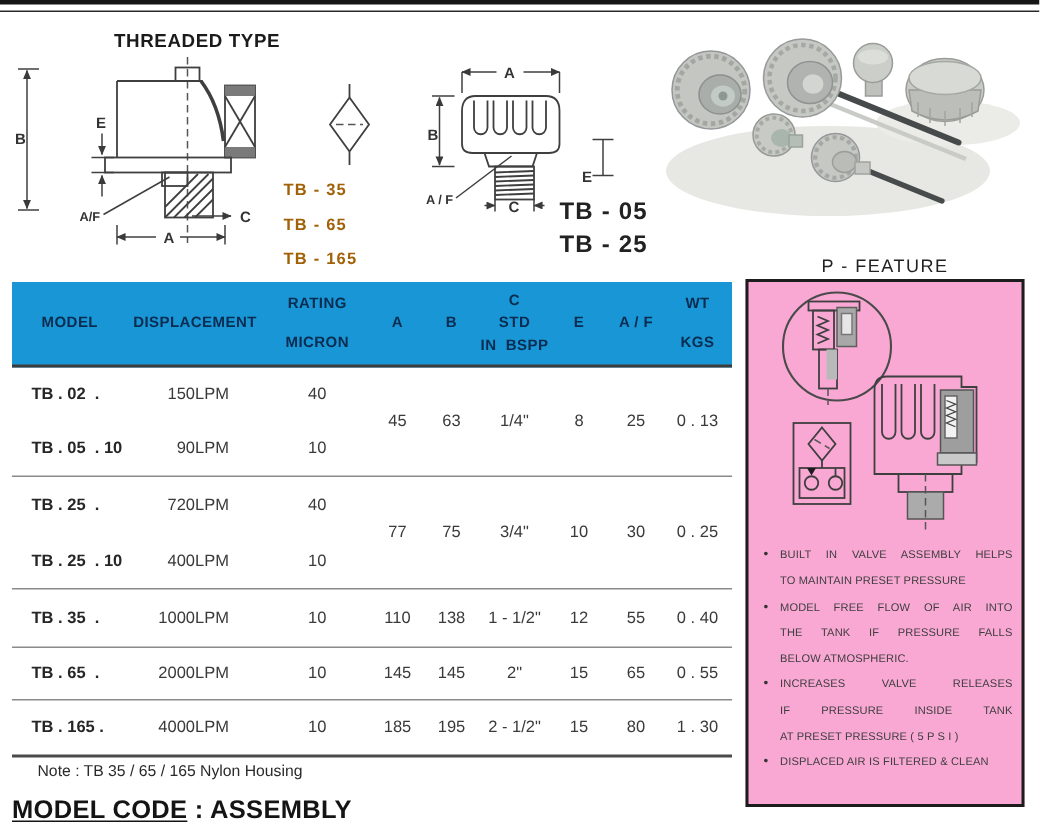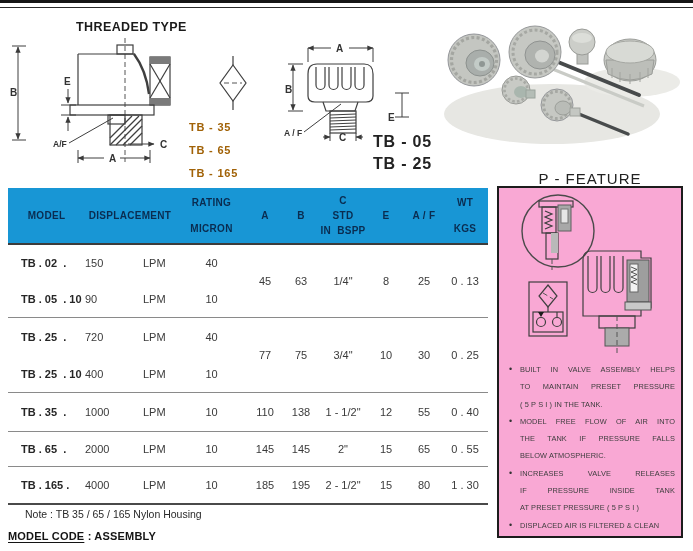--- a/index.html
+++ b/index.html
@@ -36,34 +36,34 @@
   .th.split3 { justify-content:space-between; padding:7px 0; }
   .w77{width:77px}.w90{width:90px}.w73{width:73px}.w34{width:34px}.w38{width:38px}
   .w46{width:46px}.w40{width:40px}.w36{width:36px}
   .tgroup { display:flex; border-bottom:1.5px solid #8a8a8a; box-sizing:border-box; }
   .tgroup.last { border-bottom:2px solid #4a4a4a; }
   .h73{height:73px}.h75{height:75px}.h39{height:39px}.h35{height:35px}.h38{height:38px}
   .tgroup-left { width:240px; display:flex; flex-direction:column; justify-content:space-around; }
   .tgroup-left.single { justify-content:center; }
   .trow { display:flex; align-items:center; }
   .c-model { width:77px; padding-left:13px; box-sizing:border-box; font-weight:bold; color:#262626; white-space:pre; }
-  .c-disp  { width:45px; text-align:left; color:#3a3a3a; }
-  .c-unit  { width:45px; padding-left:13px; box-sizing:border-box; color:#3a3a3a; }
+  .c-disp  { width:45px; text-align:right; color:#3a3a3a; }
+  .c-unit  { width:45px; box-sizing:border-box; color:#3a3a3a; }
   .c-micron{ width:73px; text-align:center; color:#3a3a3a; }
   .tgroup-right { width:240px; display:flex; align-items:center; color:#3a3a3a; }
   .cv { text-align:center; white-space:pre; }
 
   
   .note { position:absolute; left:25px; top:508px; font-size:10.5px; color:#2a2a2a; }
-  .model-code { position:absolute; left:8px; top:530px; font-size:11px; font-weight:bold; color:#141414; letter-spacing:0.2px; }
+  .model-code { position:absolute; left:8px; top:530px; font-size:17px; font-weight:bold; color:#141414; letter-spacing:0.2px; }
   .model-code .u { text-decoration:underline; text-underline-offset:2px; }
 
   
   .pf-title { position:absolute; left:497px; top:170px; width:186px; text-align:center;
-              font-size:15px; color:#222; letter-spacing:1px; }
+              font-size:12px; color:#222; letter-spacing:1px; }
   .pf-box { position:absolute; left:497px; top:186px; width:186px; height:352px;
             border:2px solid #1c1c1c; box-sizing:border-box; background:#f9a8d4; }
   .pf-svg { position:relative !important; display:block; }
   .pf-bullets { margin:3px 6px 0 21px; padding:0; list-style:none;
                 font-size:7.4px; line-height:17.3px; color:#3d3d3d; letter-spacing:0.1px; }
   .pf-bullets li { position:relative; margin:0; }
   .pf-bullets li::before { content:"\2022"; position:absolute; left:-11px; top:0; font-size:9px; color:#333; }
   .bl { display:block; text-align:justify; text-align-last:justify; }
   .bl:last-child { text-align-last:left; }
 </style>
@@ -410,21 +410,20 @@
     <rect class="ln" x="34" y="124" width="30" height="20"></rect>
     <circle class="ln" cx="42" cy="134" r="4.5"></circle>
     <path d="M39,124 L45,124 L42,129 Z" fill="#1c1c1c"></path>
     <circle class="ln" cx="58" cy="134" r="4.5"></circle>
     <line class="ln" x1="58" y1="124" x2="58" y2="129.5"></line>
   </svg>
   <ul class="pf-bullets">
     <li>
       <span class="bl">BUILT IN VALVE ASSEMBLY HELPS</span>
       <span class="bl">TO MAINTAIN PRESET PRESSURE</span>
-      <span class="bl">( 5 P S I ) IN THE TANK.</span>
     </li>
     <li>
       <span class="bl">MODEL FREE FLOW OF AIR INTO</span>
       <span class="bl">THE TANK IF PRESSURE FALLS</span>
       <span class="bl">BELOW ATMOSPHERIC.</span>
     </li>
     <li>
       <span class="bl">INCREASES VALVE RELEASES</span>
       <span class="bl">IF PRESSURE INSIDE TANK</span>
       <span class="bl">AT PRESET PRESSURE ( 5 P S I )</span>

